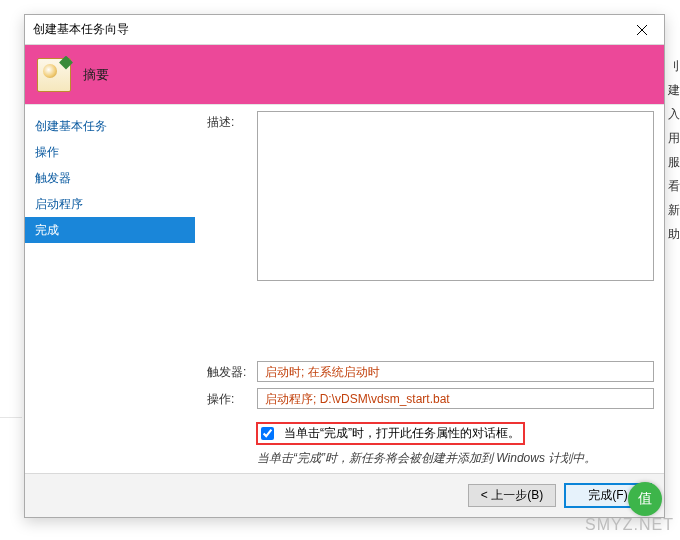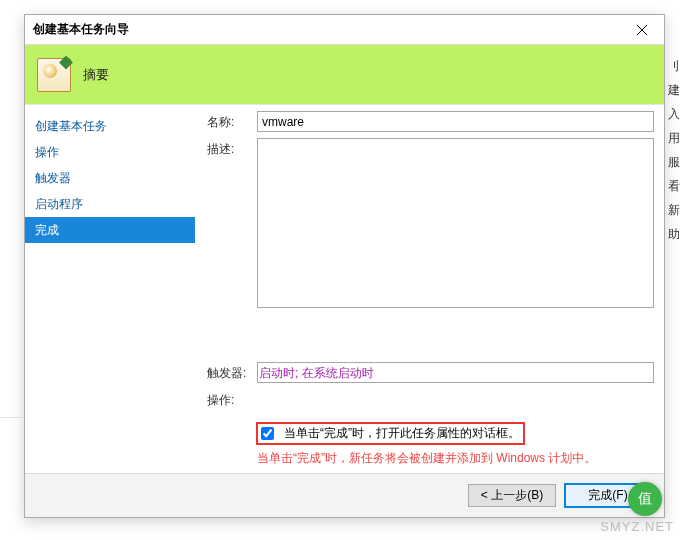--- a/index.html
+++ b/index.html
@@ -23,49 +23,49 @@
     border-bottom: 1px solid #e5e5e5;
   }
   .bg-left div { padding: 1px 2px 1px 0; margin-left: 40px; }
   .bg-right {
     position: absolute; right: 0; top: 54px; width: 14px; color: #333;
     font-size: 12px; line-height: 20px;
   }
   .bg-right div { padding: 2px 2px; }
   .watermark {
     position: absolute; right: 6px; bottom: 6px; color: #bdbdbd;
-    font-size: 13px; letter-spacing: 1px; font-family: Arial, sans-serif;
+    font-size: 16px; letter-spacing: 1px; font-family: Arial, sans-serif;
   }
   .badge {
     position: absolute; right: 18px; bottom: 24px; width: 34px; height: 34px;
     border-radius: 50%; background: #3db54a; color: #fff;
     display: flex; align-items: center; justify-content: center; font-size: 14px;
     box-shadow: 0 0 4px rgba(0,0,0,0.25);
   }
 
   
   .dialog {
     position: absolute; left: 24px; top: 14px; width: 641px; height: 504px;
     background: #fff; border: 1px solid #aaa; box-shadow: 0 4px 14px rgba(0,0,0,0.18);
     display: flex; flex-direction: column;
   }
   .titlebar {
     height: 30px; display: flex; align-items: center; justify-content: space-between;
     padding: 0 0 0 8px; border-bottom: 1px solid #d9d9d9; background: #fff;
   }
-  .titlebar-title { color: #000; font-size: 12px; font-weight: bold; }
+  .titlebar-title { color: #000; font-size: 12px; }
   .close-btn {
     width: 44px; height: 30px; display: flex; align-items: center; justify-content: center;
     color: #000;
   }
   .close-btn svg { width: 10px; height: 10px; }
 
   .header {
     height: 60px; display: flex; align-items: center; padding: 0 12px;
-    border-bottom: 1px solid #e5e5e5; gap: 12px; background: #bef264;
+    border-bottom: 1px solid #e5e5e5; gap: 12px; background: #ec4899;
   }
   .header-icon {
     width: 34px; height: 34px; position: relative;
     border: 1px solid #c08a2e; background: linear-gradient(#fdf7e8,#f6e7bd);
     border-radius: 2px;
   }
   .header-icon::before {
     content: ""; position: absolute; left: 5px; top: 5px; width: 14px; height: 14px;
     border-radius: 50%; background: radial-gradient(circle at 40% 40%, #fff, #f2ce7a 55%, #c79328);
   }
@@ -98,28 +98,28 @@
   .text-input {
     flex: 1; height: 21px; border: 1px solid #a8a8a8; padding: 2px 4px;
     font-family: inherit; font-size: 12px; background: #fff; color: #000;
   }
   .textarea {
     flex: 1; height: 170px; border: 1px solid #a8a8a8; background: #fff;
     resize: none; padding: 2px 4px; font-family: inherit; font-size: 12px;
   }
   .readonly {
     flex: 1; height: 21px; border: 1px solid #a8a8a8; background: #fff;
-    padding: 2px 1px; color: #a21caf; overflow: hidden; white-space: nowrap;
+    padding: 2px 7px; color: #c2410c; overflow: hidden; white-space: nowrap;
   }
   .check-row {
     display: flex; align-items: center; gap: 10px; margin: 8px 0 2px 50px; padding: 2px 4px;
     outline: 2px solid #e33; outline-offset: -1px; width: fit-content;
   }
   .check-row input { margin: 0; }
-  .note { margin: 4px 0 0 50px; color: #ef4444; }
+  .note { margin: 4px 0 0 50px; color: #404040; font-style: italic; }
 
   .footer {
     border-top: 1px solid #d9d9d9; height: 44px; display: flex; align-items: center;
     justify-content: flex-end; gap: 8px; padding: 0 12px; background: #f3f3f3;
   }
   .btn {
     min-width: 88px; height: 23px; border: 1px solid #adadad; background: #e1e1e1;
     font-family: inherit; font-size: 12px; cursor: pointer;
   }
   .btn.primary { border: 2px solid #0a84d8; background: #e6f2fb; min-width: 88px; height: 25px;}
@@ -165,34 +165,31 @@
     <div class="sidebar">
       <div class="side-item">创建基本任务</div>
       <div class="side-item">操作</div>
       <div class="side-item">触发器</div>
       <div class="side-item indent">启动程序</div>
       <div class="side-item selected">完成</div>
     </div>
 
     <div class="form">
       <div class="row">
-        <div class="row-label">名称:</div>
-        <input class="text-input" value="vmware" style="">
-      </div>
-      <div class="row">
         <div class="row-label">描述:</div>
         <textarea class="textarea" style=""></textarea>
       </div>
       <div style="flex:1"></div>
       <div class="row">
         <div class="row-label">触发器:</div>
         <div class="readonly">启动时; 在系统启动时</div>
       </div>
       <div class="row">
         <div class="row-label">操作:</div>
+        <div class="readonly">启动程序; D:\vDSM\vdsm_start.bat</div>
       </div>
       <label class="check-row">
         <input type="checkbox" checked="" style="">
         <span>当单击“完成”时，打开此任务属性的对话框。</span>
       </label>
       <div class="note">当单击“完成”时，新任务将会被创建并添加到 Windows 计划中。</div>
       <div style="height:6px"></div>
     </div>
   </div>
 

